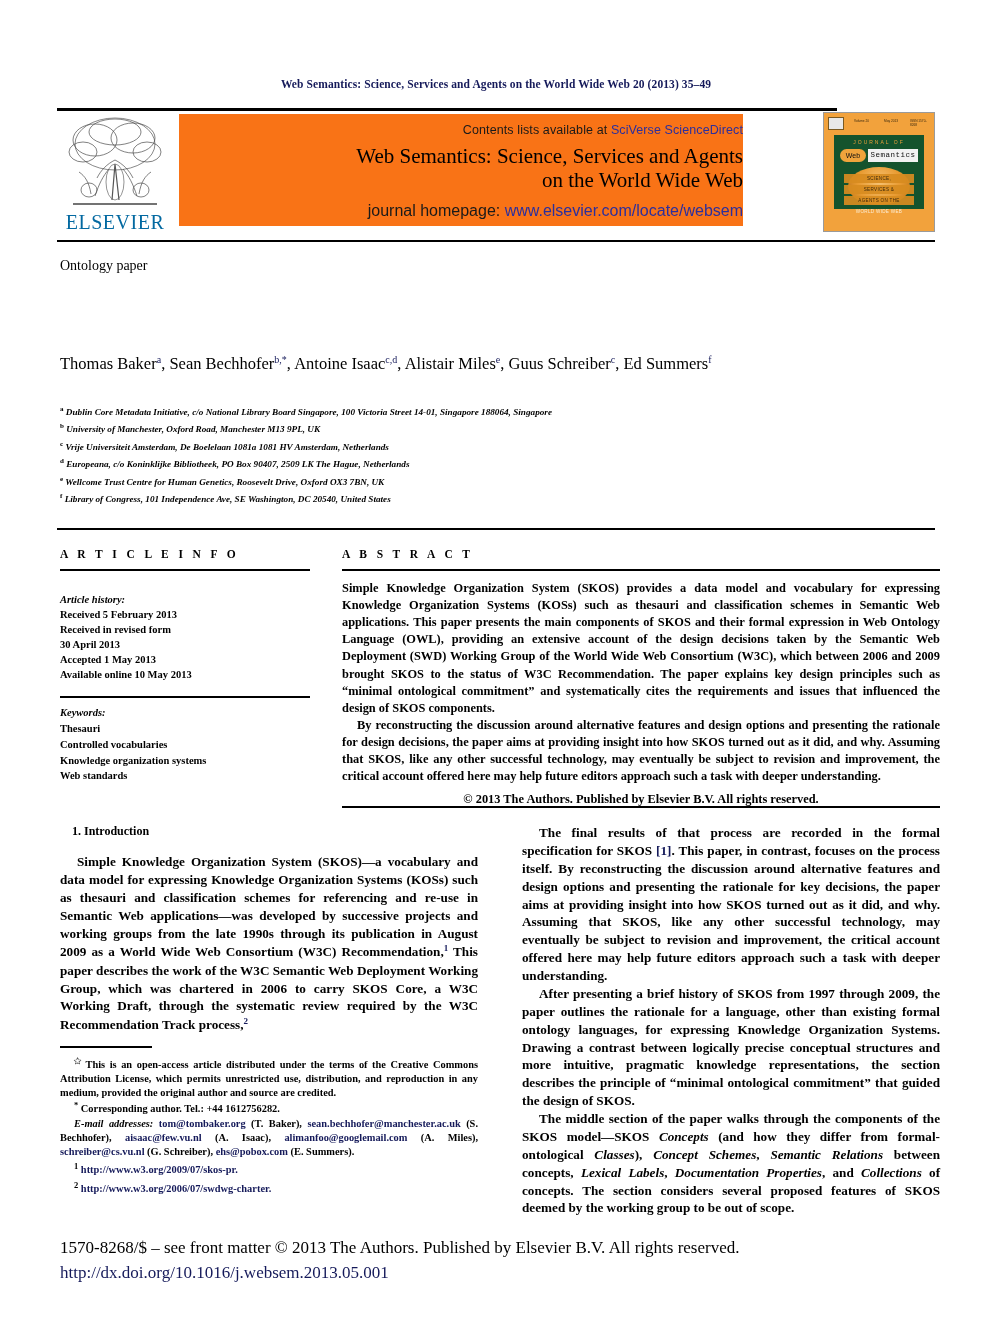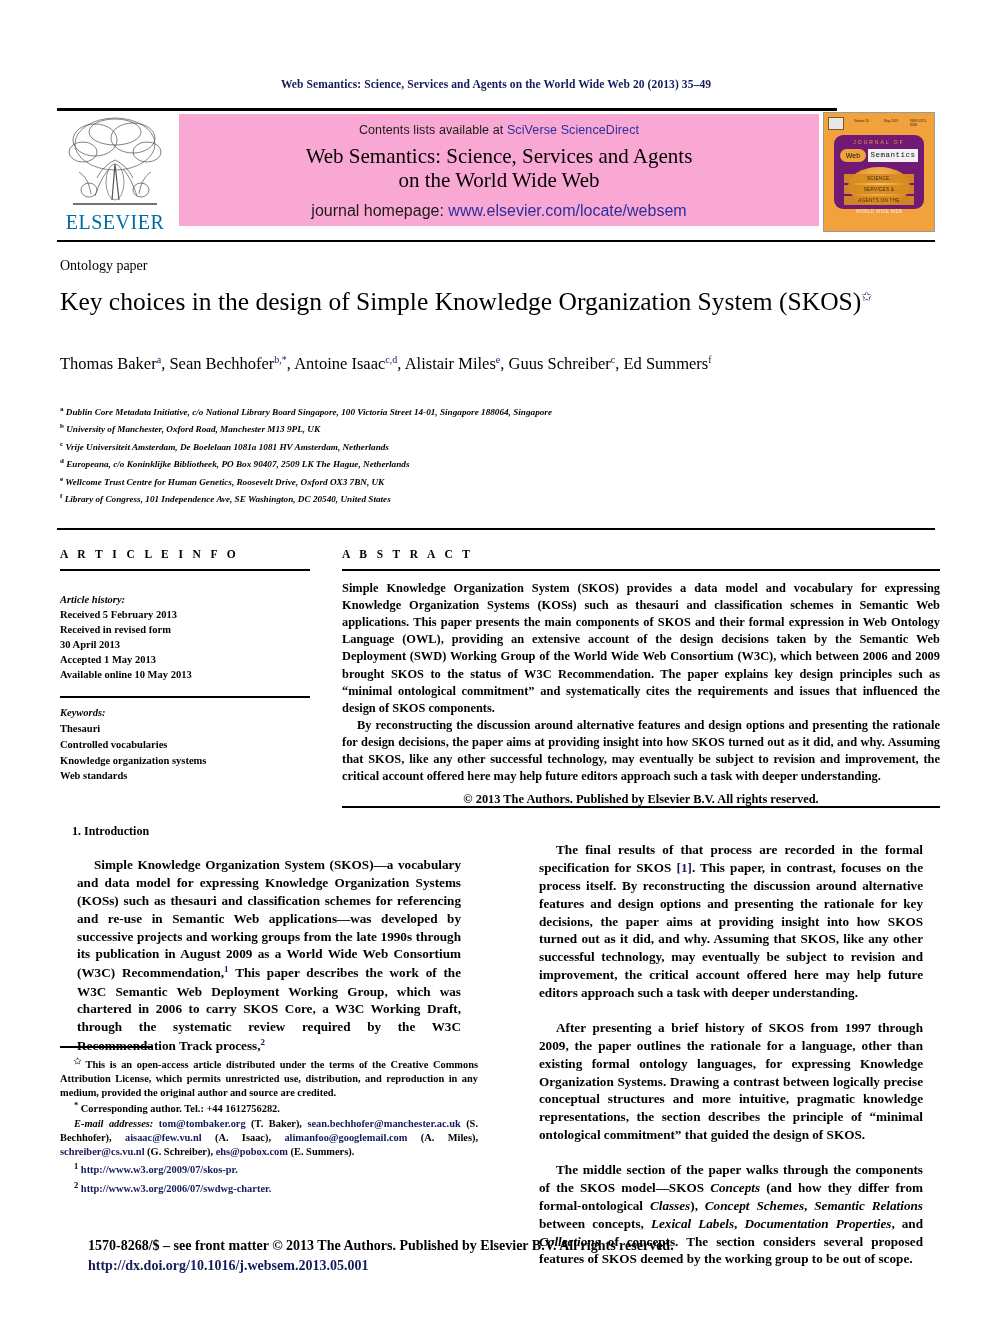--- a/index.html
+++ b/index.html
@@ -67,24 +67,24 @@
     font-family: "Liberation Serif", serif;
     font-size: 20px;
     letter-spacing: 0.5px;
     color: #0369a1;
     line-height: 1;
   }
   .banner-center {
     position: absolute;
     top: 6px;
     left: 122px;
-    width: 640px;
+    width: 564px;
     height: 112px;
-    background: #f9a8d4;
-    text-align: center;
+    background: #f97316;
+    text-align: right;
   }
   .contents-line {
     font-family: "Liberation Sans", sans-serif;
     font-size: 12.5px;
     color: #1a1a1a;
     padding-top: 9px;
     letter-spacing: 0.1px;
   }
   .contents-line .link { color: #2b2f9e; }
   .journal-title {
@@ -126,22 +126,21 @@
     font-family: "Liberation Sans", sans-serif;
   }
   .cover-topbar .cbox {
     position:absolute; left:0; top:0; width:14px; height:11px;
     background:#e8e8e8; border:0.5px solid #7a5a22;
   }
   .cover-topbar .ct { position:absolute; top:2px; }
   .cover-black {
     position: absolute;
     top: 22px; left: 10px; right: 10px; bottom: 22px;
-    background: #701a75;
-    border-radius: 9px;
+    background: #14532d;
   }
   .cover-jof {
     position:absolute; top:4px; left:0; right:0;
     text-align:center; font-size:5px; color:#e8a13a;
     letter-spacing:2px; font-family:"Liberation Sans", sans-serif;
   }
   .cover-ws {
     position:absolute; top:14px; left:6px; right:6px; height:13px;
   }
   .cover-ws .web {
@@ -299,21 +298,21 @@
   .h2 {
     font-size: 12px;
     font-weight: bold;
     font-family: "Liberation Serif", serif;
     margin: 0 0 14px 12px;
   }
   .body-p {
     font-size: 13.2px;
     line-height: 1.355;
     text-align: justify;
-    margin: 17px;
+    margin: 0;
     font-weight: bold;
   }
   .body-p + .body-p { text-indent: 17px; }
   .body-p sup { font-size: 9px; color:#151a5a; font-weight:bold; }
   .body-p .ref { color:#151a5a; }
   .body-p .ital { font-style: italic; }
 
   
   .footnotes {
     position: absolute;
@@ -338,24 +337,23 @@
   .fn .ital { font-style: italic; }
   .fn a, .fn .link { color: #151a5a; text-decoration: none; }
   .fn-indent { text-indent: 14px; }
 
   
   .page-footer {
     position: absolute;
     top: 1236px;
     left: 60px;
     width: 700px;
-    font-size: 14px;
+    font-size: 17px;
     line-height: 1.45;
-    font-weight: bold;
-    margin-left: 28px;
+    font-weight: normal;
   }
   .page-footer .doi { color: #151a5a; }
 </style>
 </head>
 <body>
 
 <div class="page">
 
   <div class="running-head">Web Semantics: Science, Services and Agents on the World Wide Web 20 (2013) 35–49</div>
 
@@ -422,23 +420,20 @@
           </div>
         </div>
       </div>
     </div>
   </div>
 
   <div class="sec-rule" style="top:240px;"></div>
 
   <div class="article-type">Ontology paper</div>
 
-  <div class="paper-title">
-    <span>Key choices in the design of Simple Knowledge Organization System (SKOS)</span><span class="star">✩</span>
-  </div>
 
   <div class="authors">
     <span><span>Thomas Baker</span><sup>a</sup></span>,
     <span><span>Sean Bechhofer</span><sup>b,*</sup></span>,
     <span><span>Antoine Isaac</span><sup>c,d</sup></span>,
     <span><span>Alistair Miles</span><sup>e</sup></span>,
     <span><span>Guus Schreiber</span><sup>c</sup></span>,
     <span><span>Ed Summers</span><sup>f</sup></span>
   </div>
 

